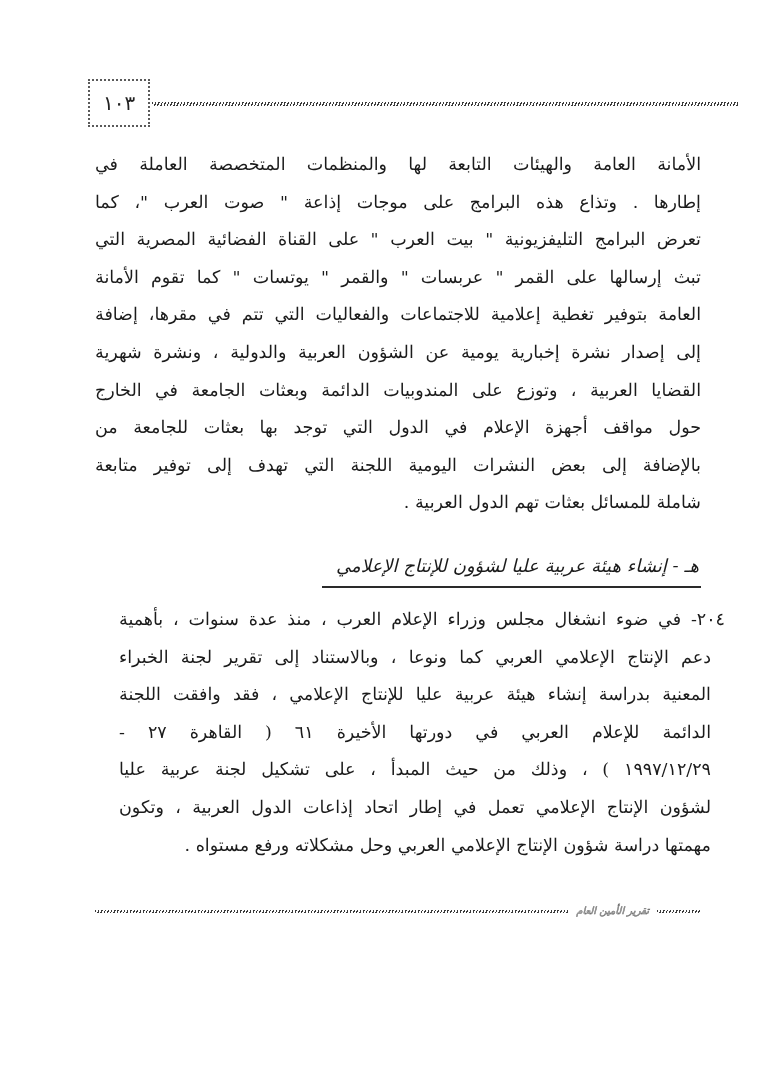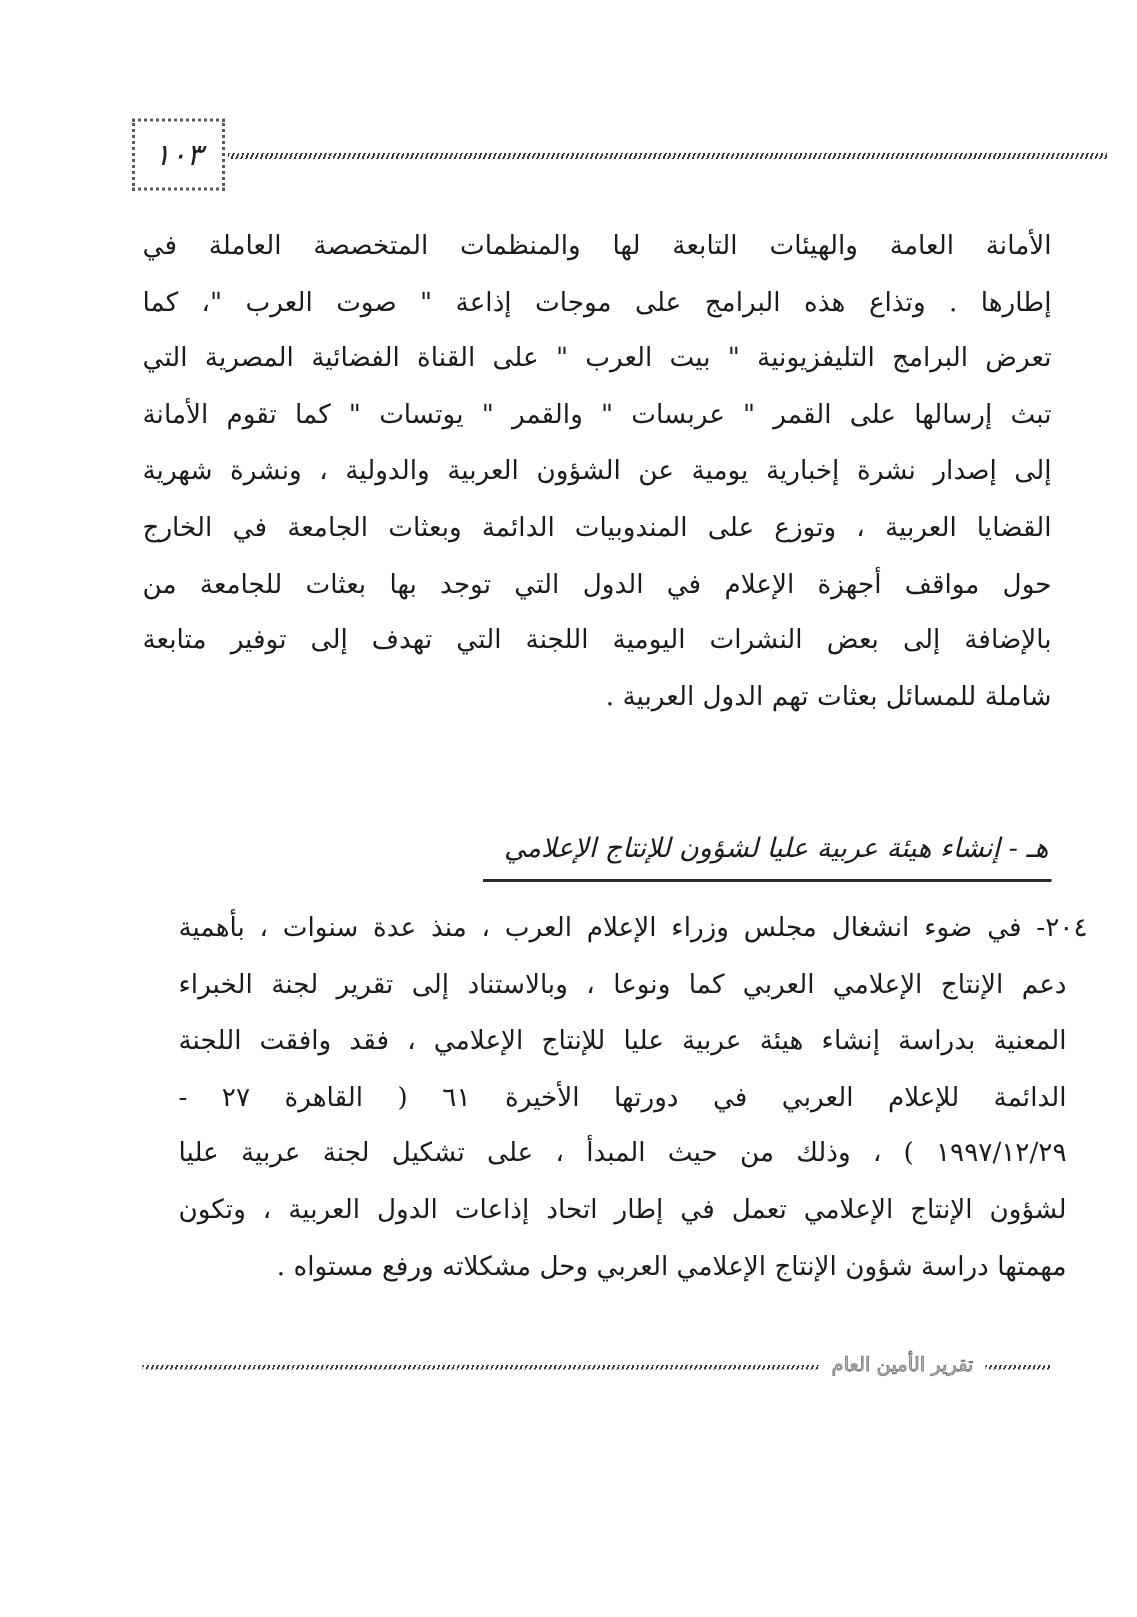--- a/index.html
+++ b/index.html
@@ -12,21 +12,21 @@
     color:#1b1b1b;
     overflow:hidden;
   }
   
   .pagenum-box{
     position:absolute;left:88px;top:79px;
     width:58px;height:44px;
     border:2px dotted #5a5a5a;
     display:flex;align-items:center;justify-content:center;
     direction:rtl;
-    font-size:20px;letter-spacing:2px;color:#222;font-style:italic;
+    font-size:20px;letter-spacing:2px;color:#222;
   }
   
   .hatch{
     background:repeating-linear-gradient(112deg,#3a3a3a 0 1.2px,transparent 1.2px 3px);
   }
   .top-rule{
     position:absolute;left:152px;top:102px;width:586px;height:4px;
   }
   
   .textblock{
@@ -59,21 +59,22 @@
   }
   
   .footer{
     position:absolute;left:95px;top:898px;width:606px;height:26px;
     display:flex;align-items:center;gap:8px;
   }
   .footer-rule{flex:1;height:3px;}
   .footer-rule-short{width:44px;height:3px;}
   .footer-text{
     direction:rtl;
-    font-size:13px;line-height:20px;
+    font-size:10px;line-height:20px;
+    font-style:italic;
     color:#b9b9b9;
     -webkit-text-stroke:0.5px #6f6f6f;
     letter-spacing:1px;
     white-space:nowrap;
   }
 </style>
 </head>
 <body>
 
 <div class="page">
@@ -82,20 +83,21 @@
     <span>١٠٣</span>
   </div>
 
   <div class="top-rule hatch"></div>
 
   <div class="textblock para1">
       <div class="line"><span>الأمانة العامة والهيئات التابعة لها والمنظمات المتخصصة العاملة في</span></div>
       <div class="line"><span>إطارها . وتذاع هذه البرامج على موجات إذاعة " صوت العرب "، كما</span></div>
       <div class="line"><span>تعرض البرامج التليفزيونية " بيت العرب " على القناة الفضائية المصرية التي</span></div>
       <div class="line"><span>تبث إرسالها على القمر " عربسات " والقمر " يوتسات " كما تقوم الأمانة</span></div>
+      <div class="line"><span>العامة بتوفير تغطية إعلامية للاجتماعات والفعاليات التي تتم في مقرها، إضافة</span></div>
       <div class="line"><span>إلى إصدار نشرة إخبارية يومية عن الشؤون العربية والدولية ، ونشرة شهرية</span></div>
       <div class="line"><span>القضايا العربية ، وتوزع على المندوبيات الدائمة وبعثات الجامعة في الخارج</span></div>
       <div class="line"><span>حول مواقف أجهزة الإعلام في الدول التي توجد بها بعثات للجامعة من</span></div>
       <div class="line"><span>بالإضافة إلى بعض النشرات اليومية اللجنة التي تهدف إلى توفير متابعة</span></div>
       <div class="line final"><span>شاملة للمسائل بعثات تهم الدول العربية .</span></div>
     </div>
 
   <div class="heading-wrap">
     <span class="heading-text">هـ - إنشاء هيئة عربية عليا لشؤون للإنتاج الإعلامي</span>
   </div>

